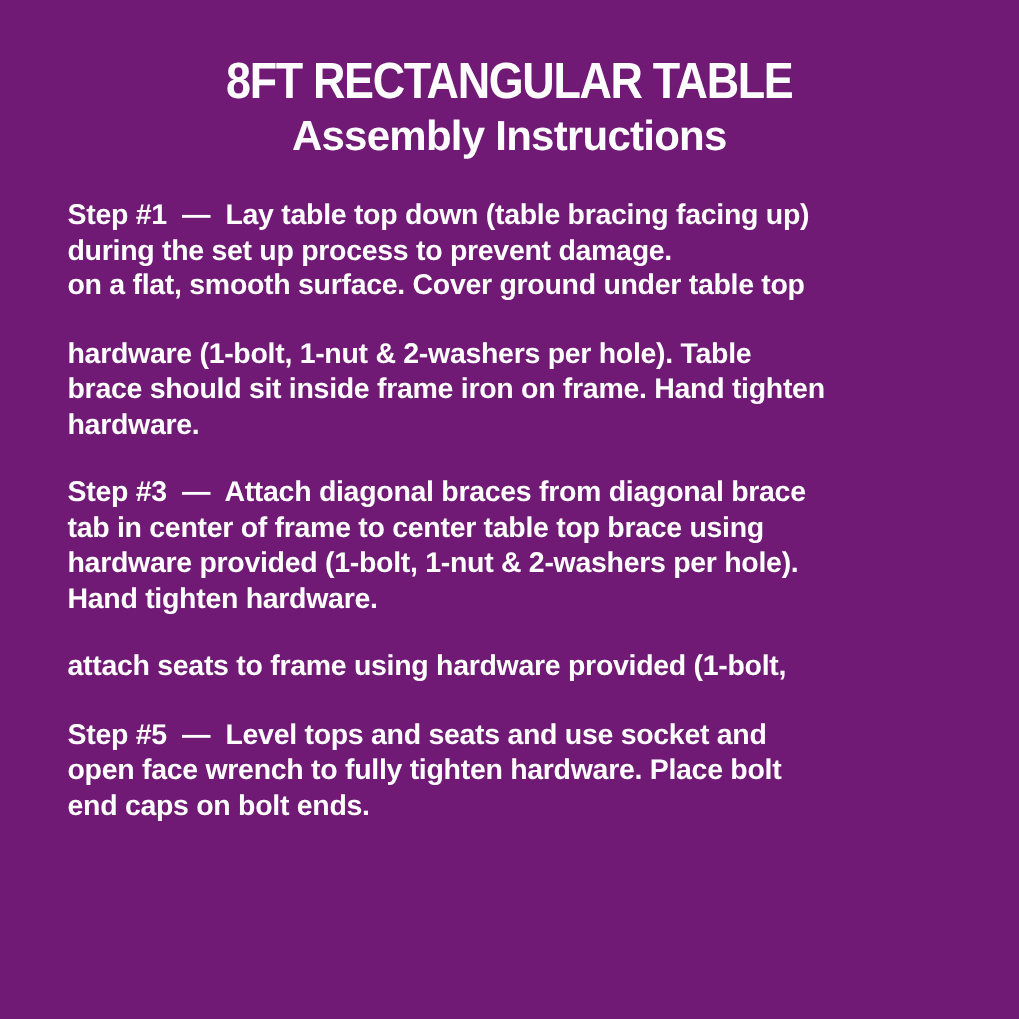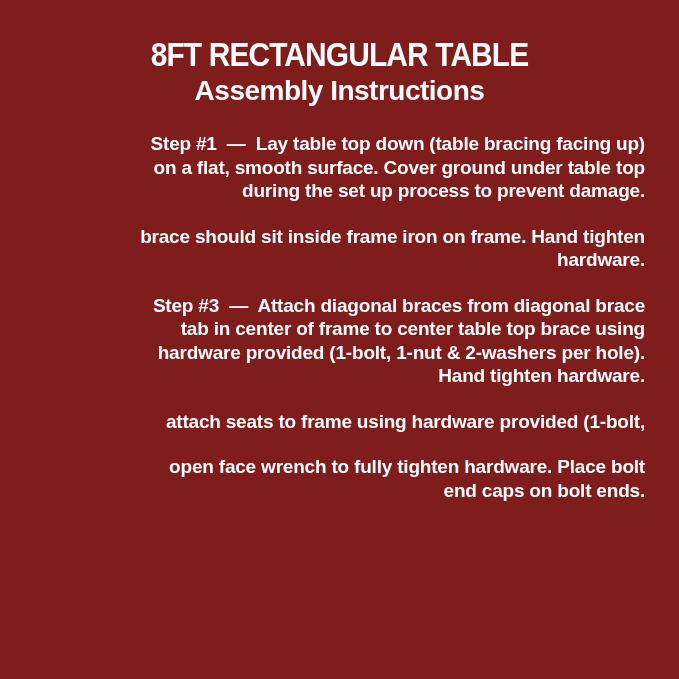--- a/index.html
+++ b/index.html
@@ -9,21 +9,21 @@
   body {
     width: 679px;
     height: 679px;
     overflow: hidden;
     background: #000000;
   }
   .page {
     position: relative;
     width: 679px;
     height: 679px;
-    background: #7f1d1d;
+    background: #701a75;
     color: #fdfdfd;
     font-family: "Liberation Sans", sans-serif;
     font-weight: 700;
     box-sizing: border-box;
   }
   .header {
     text-align: center;
     padding-top: 33px;
   }
   .title {
@@ -43,61 +43,62 @@
     white-space: pre;
   }
   .steps {
     padding: 26px 34px 0 45px;
   }
   .step {
     margin: 0 0 22px 0;
     font-size: 19px;
     line-height: 23.5px;
     letter-spacing: -0.2px;
-    text-align: right;
   }
   .line {
     display: block;
     white-space: pre;
   }
 </style>
 </head>
 <body>
 
 <div class="page">
 
   <div class="header">
     <h1 class="title">8FT RECTANGULAR TABLE</h1>
     <h2 class="subtitle">Assembly Instructions</h2>
   </div>
 
   <div class="steps">
 
     <p class="step">
       <span class="line">Step #1  —  Lay table top down (table bracing facing up)</span>
+      <span class="line">during the set up process to prevent damage.</span>
       <span class="line">on a flat, smooth surface. Cover ground under table top</span>
-      <span class="line">during the set up process to prevent damage.</span>
     </p>
 
     <p class="step">
+      <span class="line">hardware (1-bolt, 1-nut &amp; 2-washers per hole). Table</span>
       <span class="line">brace should sit inside frame iron on frame. Hand tighten</span>
       <span class="line">hardware.</span>
     </p>
 
     <p class="step">
       <span class="line">Step #3  —  Attach diagonal braces from diagonal brace</span>
       <span class="line">tab in center of frame to center table top brace using</span>
       <span class="line">hardware provided (1-bolt, 1-nut &amp; 2-washers per hole).</span>
       <span class="line">Hand tighten hardware.</span>
     </p>
 
     <p class="step">
       <span class="line">attach seats to frame using hardware provided (1-bolt,</span>
     </p>
 
     <p class="step">
+      <span class="line">Step #5  —  Level tops and seats and use socket and</span>
       <span class="line">open face wrench to fully tighten hardware. Place bolt</span>
       <span class="line">end caps on bolt ends.</span>
     </p>
 
   </div>
 
 </div>
 
 </body></html>

